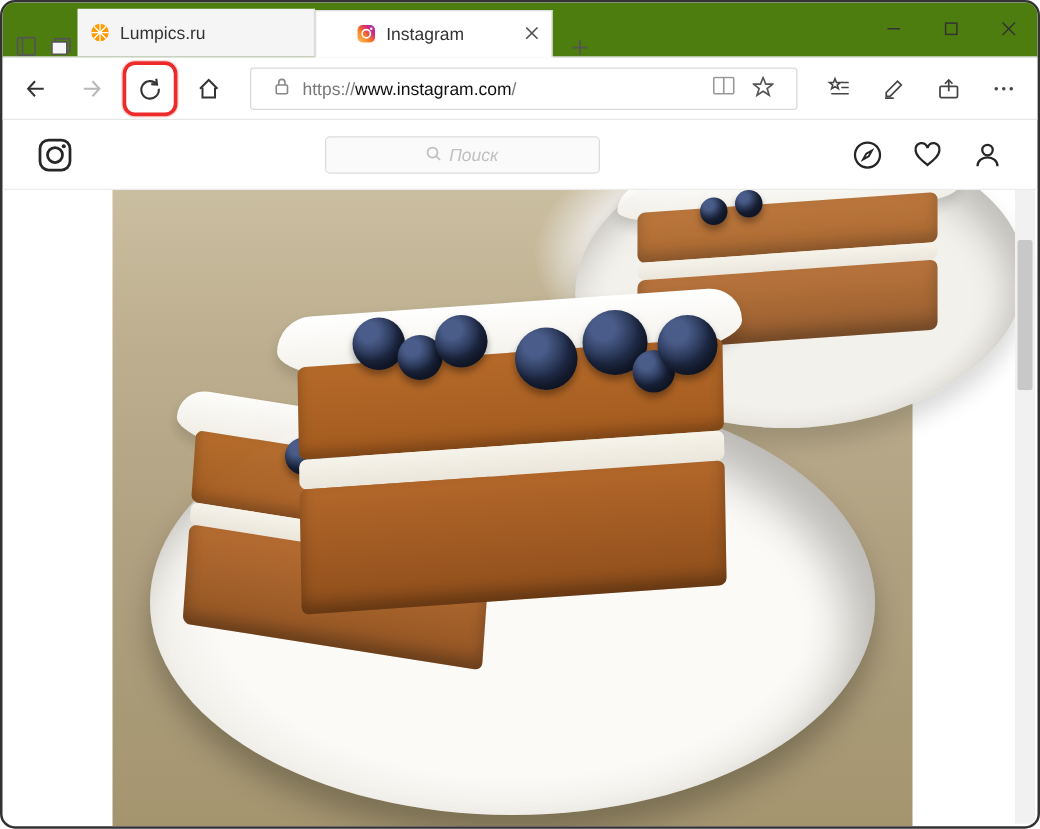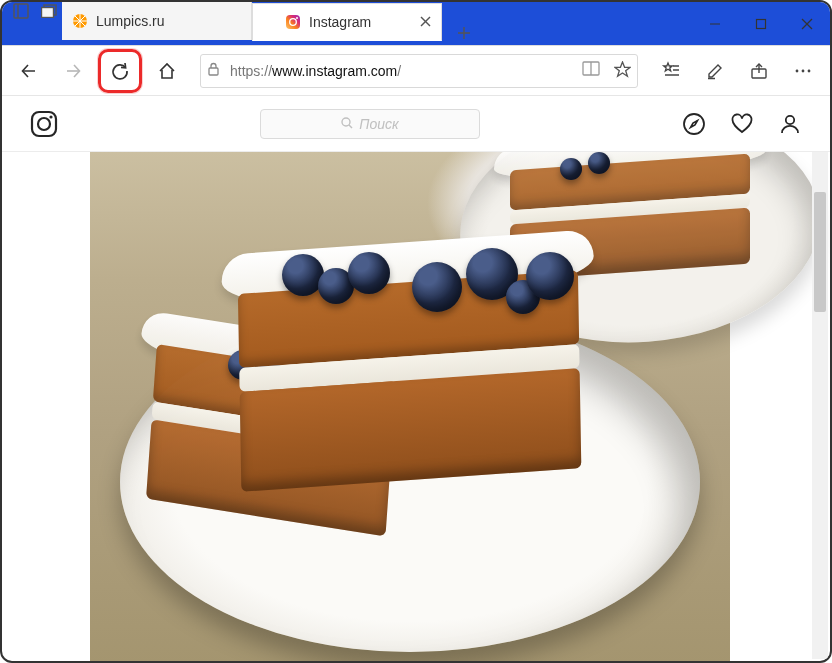--- a/index.html
+++ b/index.html
@@ -9,24 +9,24 @@
     font-family: "Segoe UI", Arial, sans-serif;
     background:#fff;
     position:relative;
     overflow:hidden;
     border:2px solid #333;
     border-radius:12px;
   }
   
   .titlebar {
     height:44px;
-    background:#1d4ed8;
+    background:#4d7c0f;
     border-bottom:1px solid #ddd;
     display:flex;
-    align-items:flex-start;
+    align-items:flex-end;
   }
   .sysbtns-left { display:flex; align-items:center; padding:0 4px 0 10px; gap:12px; }
   .sysbtns-left svg, .wincontrols svg { stroke:#555; fill:none; }
   .sq { width:17px; height:17px; display:flex; align-items:center; justify-content:center;}
   .tabs { display:flex; align-items:flex-end; flex:1; }
   .tab {
     height:38px;
     min-width:190px;
     display:flex; align-items:center;
     padding:0 10px;
@@ -71,21 +71,21 @@
     display:flex;align-items:center;justify-content:center;
     box-shadow:0 0 0 1px rgba(230,30,30,.2);
   }
   .ig-ico-small { display:inline-block; }
   .urlbox {
     flex:1;
     height:34px;
     border:1px solid #d9d9d9;
     border-radius:3px;
     display:flex;align-items:center;
-    padding:0 6px; gap:10px;
+    padding:0 18px; gap:10px;
     font-size:14px; color:#333;
     margin:0 8px;
   }
   .urlbox .proto { color:#777; }
   .urlbox .domain { color:#111; font-weight:500;}
   .url-actions { margin-left:auto; display:flex; gap:14px; color:#777;}
   .navicons-right { display:flex; gap:6px; }
 
   
   .ig-nav {

